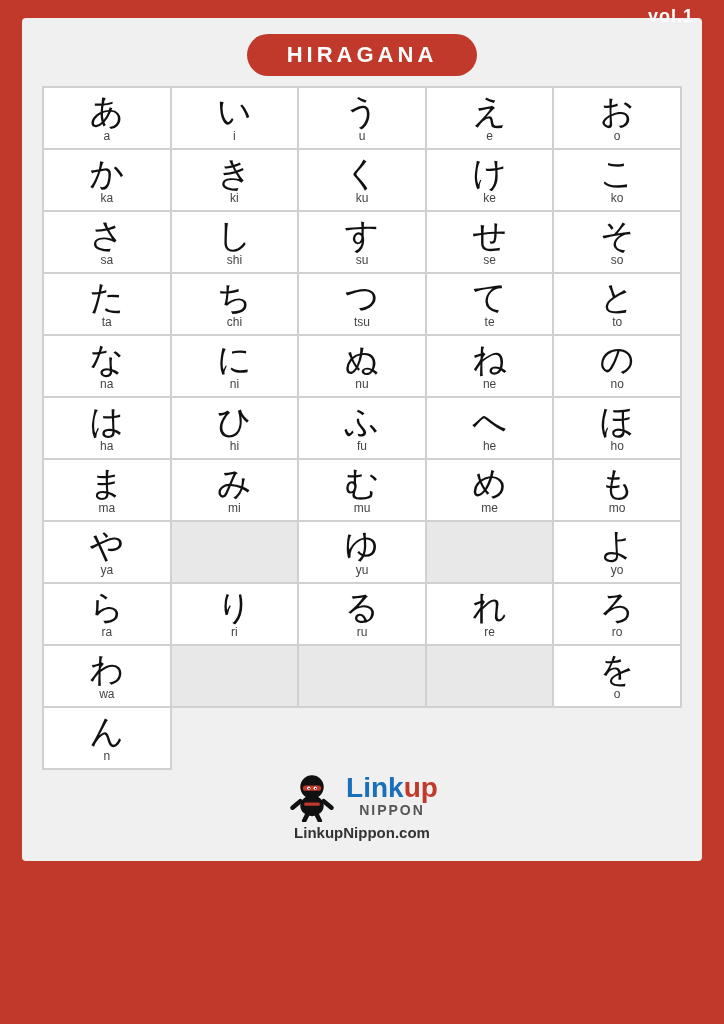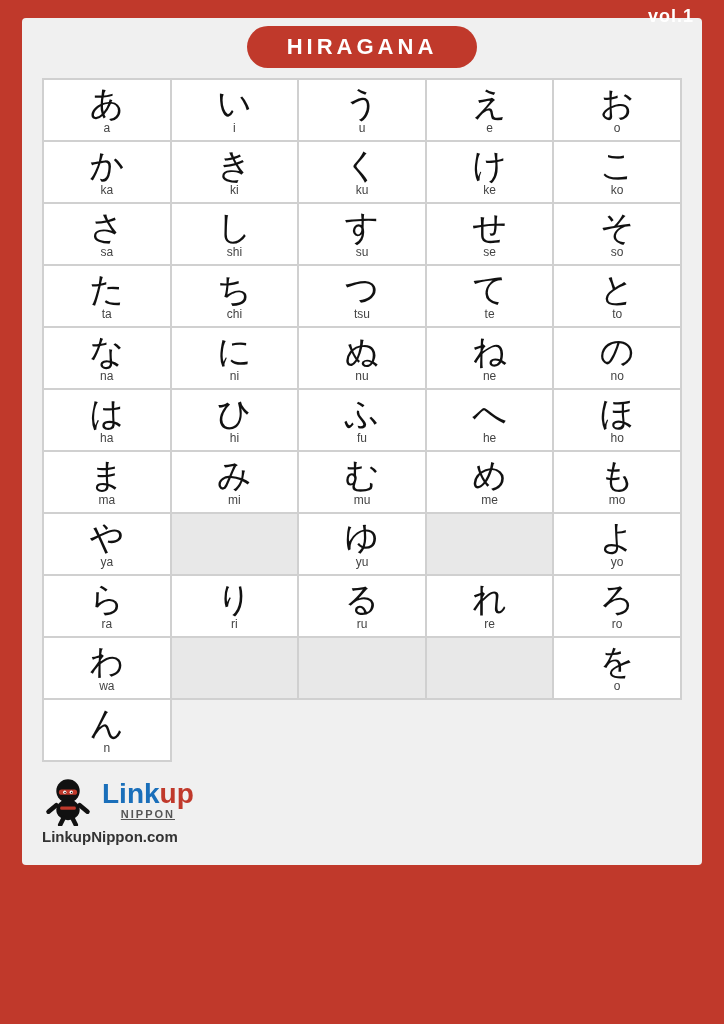--- a/index.html
+++ b/index.html
@@ -10,21 +10,21 @@
       display: flex;
       justify-content: center;
       align-items: flex-start;
       font-family: 'Arial', sans-serif;
     }
     .page {
       width: 680px;
       margin: 18px auto;
       background: #f0f0f0;
       border-radius: 4px;
-      padding: 8px 20px 20px 20px;
+      padding: 16px 20px 20px 20px;
       position: relative;
     }
     .vol-label {
       position: absolute;
       top: -12px;
       right: 8px;
       color: white;
       font-size: 18px;
       font-weight: bold;
       letter-spacing: 1px;
@@ -74,45 +74,45 @@
     }
     .roma-char {
       font-size: 12px;
       color: #444;
       display: block;
       margin-top: 1px;
     }
     .footer {
       display: flex;
       flex-direction: column;
-      margin-top: 12px;
+      align-items: center;
+      margin-top: 0;
     }
     .logo-area {
       display: flex;
       align-items: center;
       gap: 8px;
     }
     .ninja-svg {
       width: 52px;
       height: 52px;
     }
     .linkup-text {
       font-size: 28px;
       font-weight: 900;
       line-height: 1;
     }
     .link-blue { color: #1a6fba; }
     .link-red { color: #c0392b; }
     .nippon-text {
-      font-size: 11px;
+      font-size: 14px;
       color: #555;
       letter-spacing: 2px;
       font-weight: bold;
       text-align: center;
-      text-decoration: underline;
     }
     .website-text {
       font-size: 15px;
       color: #333;
       font-weight: bold;
       margin-top: 2px;
     }
   </style>
 </head>
 <body>

